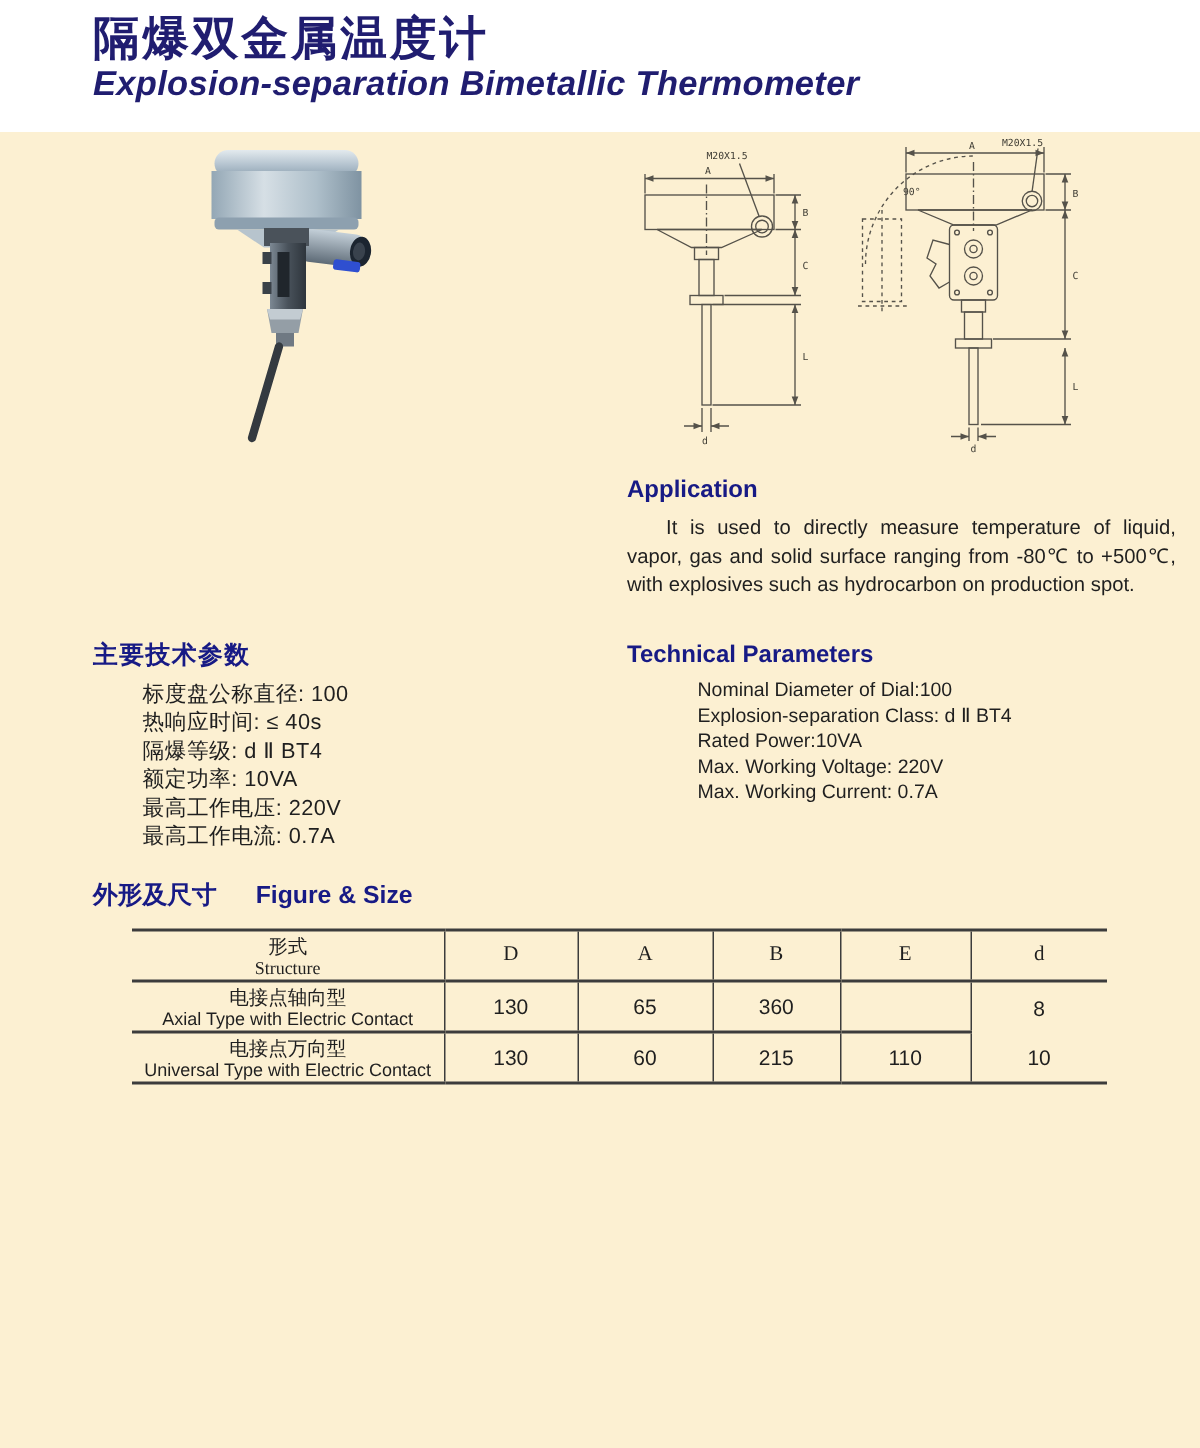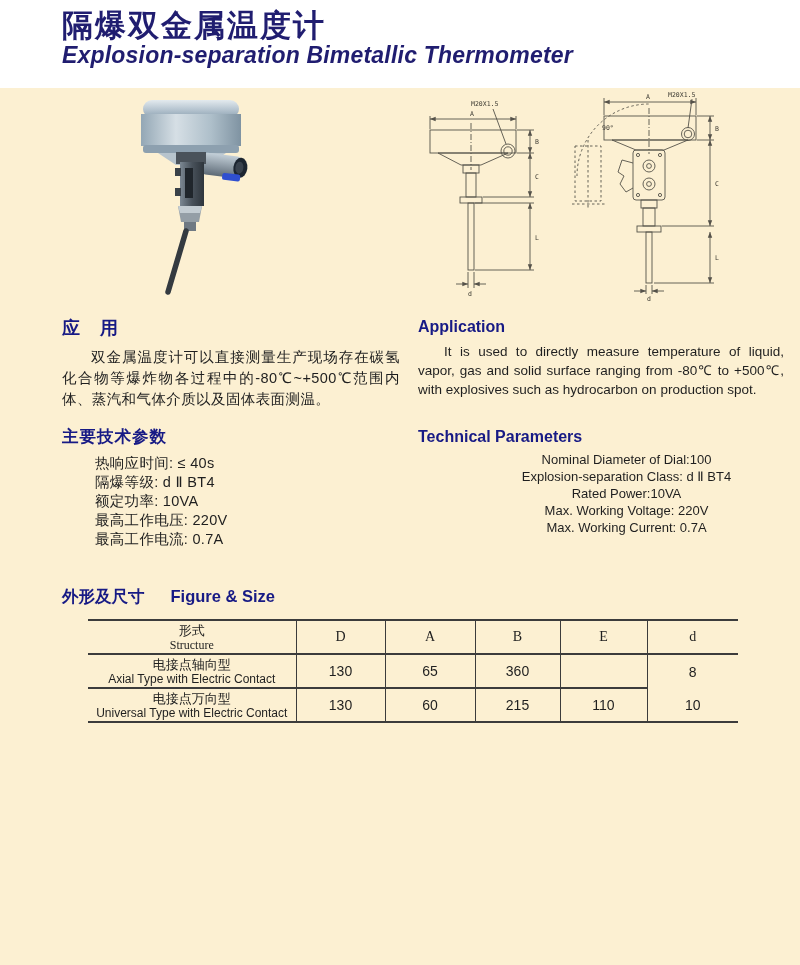--- a/index.html
+++ b/index.html
@@ -32,21 +32,21 @@
   .app-zh p { margin-top:7px; font-size:14.5px; line-height:21px; color:var(--ink,#1f1f1f);
               text-indent:2em; letter-spacing:0.4px; text-align:justify; }
   .app-en p { margin-top:6px; font-size:13.5px; line-height:19px; color:var(--ink,#1f1f1f);
               text-indent:26px; text-align:justify; }
 
   .par-zh { position:absolute; left:62px;  top:338px; width:340px; }
   .par-en { position:absolute; left:418px; top:340px; width:370px; }
   .par-zh h3 { font-size:16.5px; letter-spacing:1px; }
   .par-en h3 { font-size:16px; }
   .par-zh .plist { margin:6px 0 0 33px; }
-  .par-en .plist { margin:5px 0 0 47px;text-align:center; }
+  .par-en .plist { margin:5px 0 0 47px; }
   .par-zh .p-line { font-size:14.5px; line-height:19px; color:var(--ink,#1f1f1f); letter-spacing:0.3px; }
   .par-en .p-line { font-size:13px;  line-height:17px; color:var(--ink,#1f1f1f); }
 
   .figsize { position:absolute; left:62px; top:498px; width:700px; }
   .figsize h3 { font-size:16.5px; }
   .figsize h3 .gap { display:inline-block; width:26px; }
   .dim-table { border-collapse:collapse; table-layout:fixed; width:650px;
                margin:11px 0 0 26px; }
   .dim-table td { text-align:center; vertical-align:middle; height:34px; padding:0;
                   font-size:14px; color:var(--ink,#1f1f1f);
@@ -220,33 +220,30 @@
       <line x1="138" y1="144" x2="138" y2="195" marker-start="url(#arUn)" marker-end="url(#arUn)"></line>
       <text x="143" y="172" stroke="none">L</text>
 
       <line x1="74" y1="197" x2="74" y2="206"></line>
         <line x1="80" y1="197" x2="80" y2="206"></line>
       <line x1="62" y1="203" x2="74" y2="203" marker-end="url(#arUn)"></line>
       <line x1="80" y1="203" x2="92" y2="203" marker-start="url(#arUn)"></line>
       <text x="75" y="213" stroke="none">d</text>
     </svg>
 
-    <section class="app-zh">
-      <h3 class="sec">应　用</h3>
-      <p>双金属温度计可以直接测量生产现场存在碳氢化合物等爆炸物各过程中的-80℃~+500℃范围内体、蒸汽和气体介质以及固体表面测温。</p>
-    </section>
 
     <section class="app-en">
       <h3 class="sec">Application</h3>
       <p>It is used to directly measure temperature of liquid, vapor, gas and solid surface ranging from -80℃ to +500℃, with explosives such as hydrocarbon on production spot.</p>
     </section>
 
     <section class="par-zh">
       <h3 class="sec">主要技术参数</h3>
       <div class="plist">
+        <div class="p-line">标度盘公称直径: 100</div>
         <div class="p-line">热响应时间: ≤ 40s</div>
         <div class="p-line">隔爆等级: d Ⅱ BT4</div>
         <div class="p-line">额定功率: 10VA</div>
         <div class="p-line">最高工作电压: 220V</div>
         <div class="p-line">最高工作电流: 0.7A</div>
       </div>
     </section>
 
     <section class="par-en">
       <h3 class="sec">Technical Parameters</h3>

